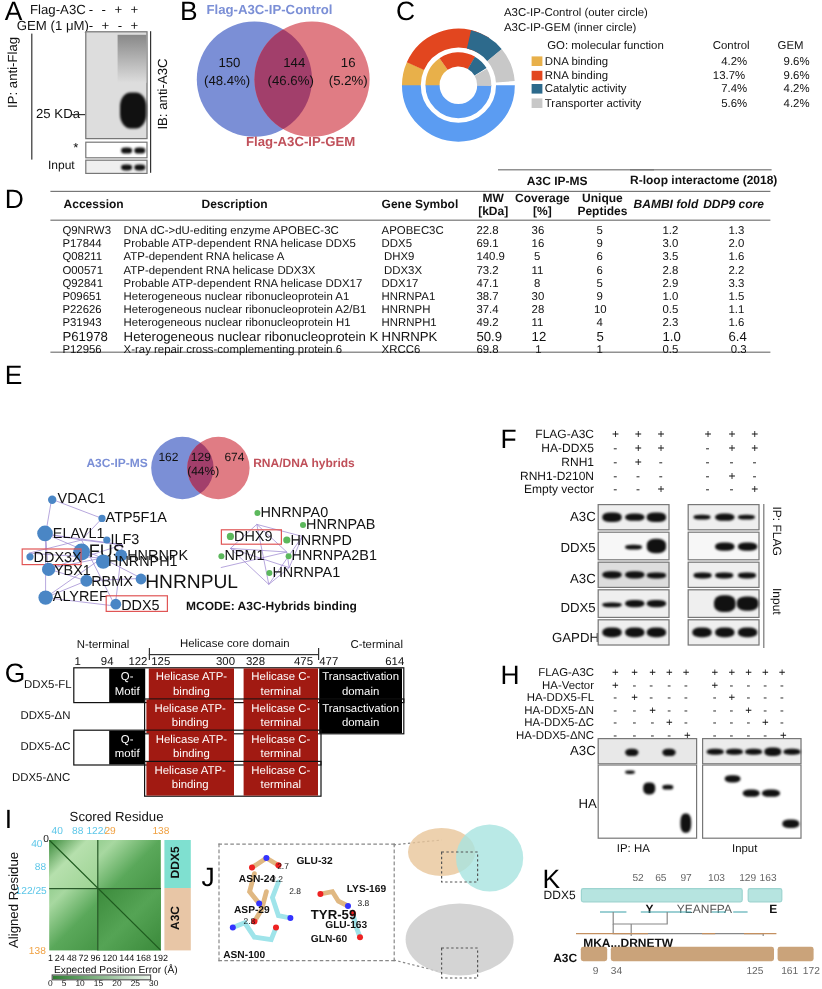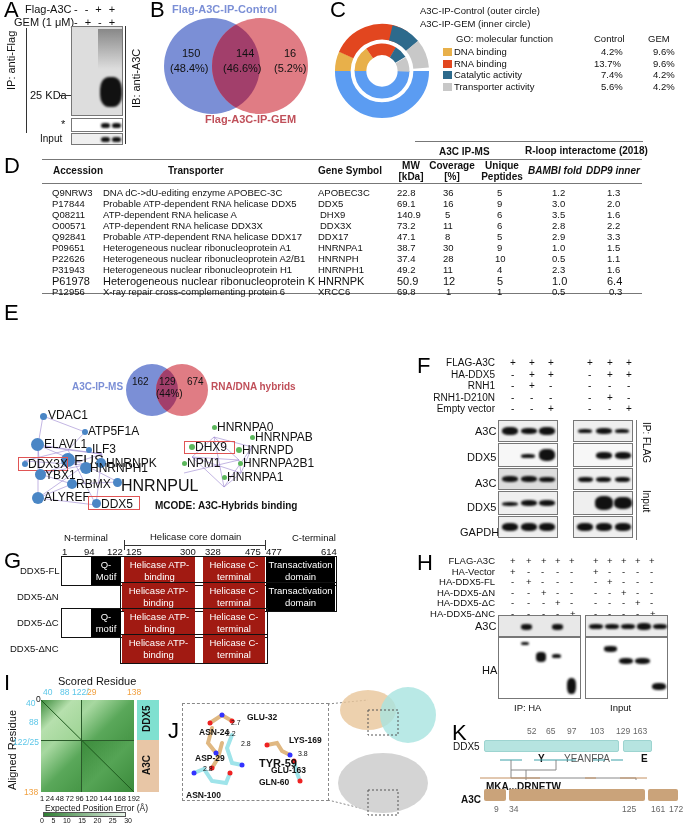--- a/index.html
+++ b/index.html
@@ -103,27 +103,27 @@
 <div>
   <div class="plabel" style="left:4px;top:153px">D</div>
   <div class="abs" style="left:415px;top:141px;width:130px;height:1px;background:#777"></div>
   <div class="abs" style="left:525px;top:141px;width:118px;height:1px;background:#777"></div>
   <div class="t b" style="left:439px;top:146px;font-size:10px">A3C IP-MS</div>
   <div class="t b" style="left:525px;top:145px;font-size:10px">R-loop interactome (2018)</div>
   <div class="abs" style="left:42px;top:159px;width:600px;height:1px;background:#777"></div>
   <div class="abs" style="left:42px;top:183px;width:600px;height:1px;background:#777"></div>
   <div class="abs" style="left:42px;top:293px;width:600px;height:1px;background:#777"></div>
   <div class="t b" style="left:53px;top:165px;font-size:10px">Accession</div>
-  <div class="t b" style="left:168px;top:165px;font-size:10px">Transporter</div>
+  <div class="t b" style="left:168px;top:165px;font-size:10px">Description</div>
   <div class="t b" style="left:318px;top:165px;font-size:10px">Gene Symbol</div>
   <div class="t b" style="left:396px;top:160px;font-size:10px;white-space:normal;width:30px;text-align:center;line-height:11px">MW [kDa]</div>
   <div class="t b" style="left:428px;top:160px;font-size:10px;white-space:normal;width:48px;text-align:center;line-height:11px">Coverage [%]</div>
   <div class="t b" style="left:478px;top:160px;font-size:10px;white-space:normal;width:48px;text-align:center;line-height:11px">Unique Peptides</div>
   <div class="t b" style="left:528px;top:165px;font-size:10px;font-style:italic">BAMBI fold</div>
-  <div class="t b" style="left:586px;top:165px;font-size:10px;font-style:italic">DDP9 inner</div>
+  <div class="t b" style="left:586px;top:165px;font-size:10px;font-style:italic">DDP9 core</div>
   <div id="d-rows" class="abs" style="left:0;top:187px;width:685px">
     <div class="abs" style="top:0px;width:685px;height:11px;font-size:9.5px">
       <span class="abs" style="left:52px">Q9NRW3</span>
         <span class="abs" style="left:103px">DNA dC-&gt;dU-editing enzyme APOBEC-3C</span>
         <span class="abs" style="left:318px">APOBEC3C</span>
         <span class="abs" style="left:397px">22.8</span>
         <span class="abs" style="left:443px">36</span>
         <span class="abs" style="left:497px">5</span>
         <span class="abs" style="left:552px">1.2</span>
         <span class="abs" style="left:607px">1.3</span>

